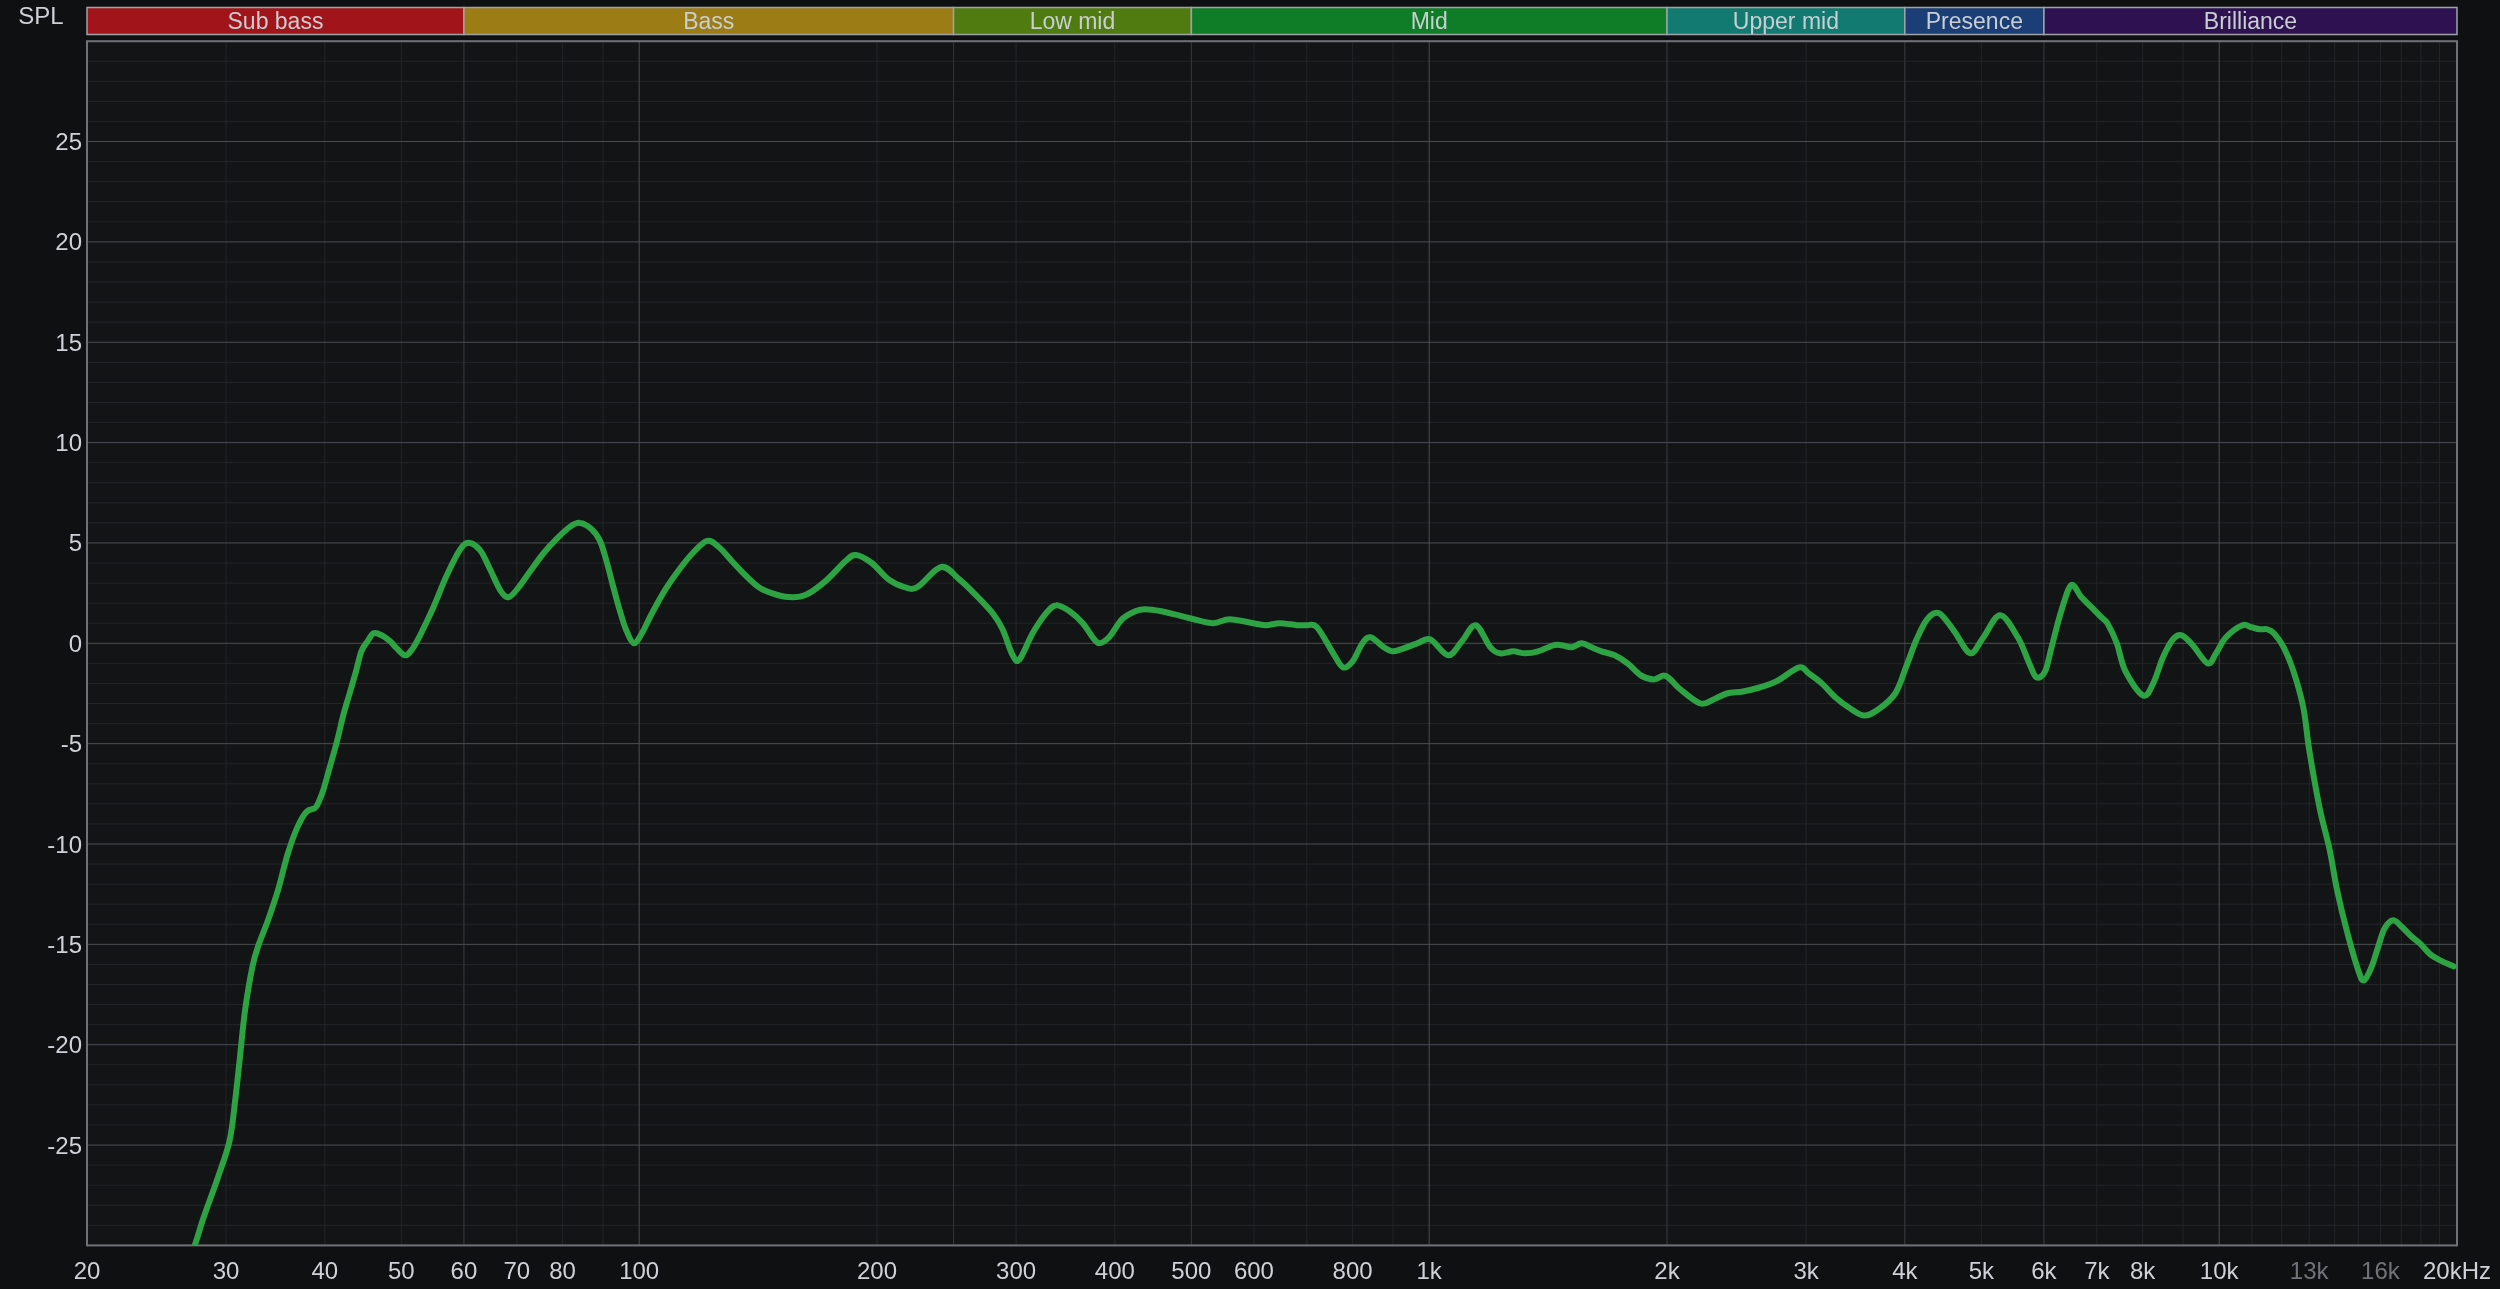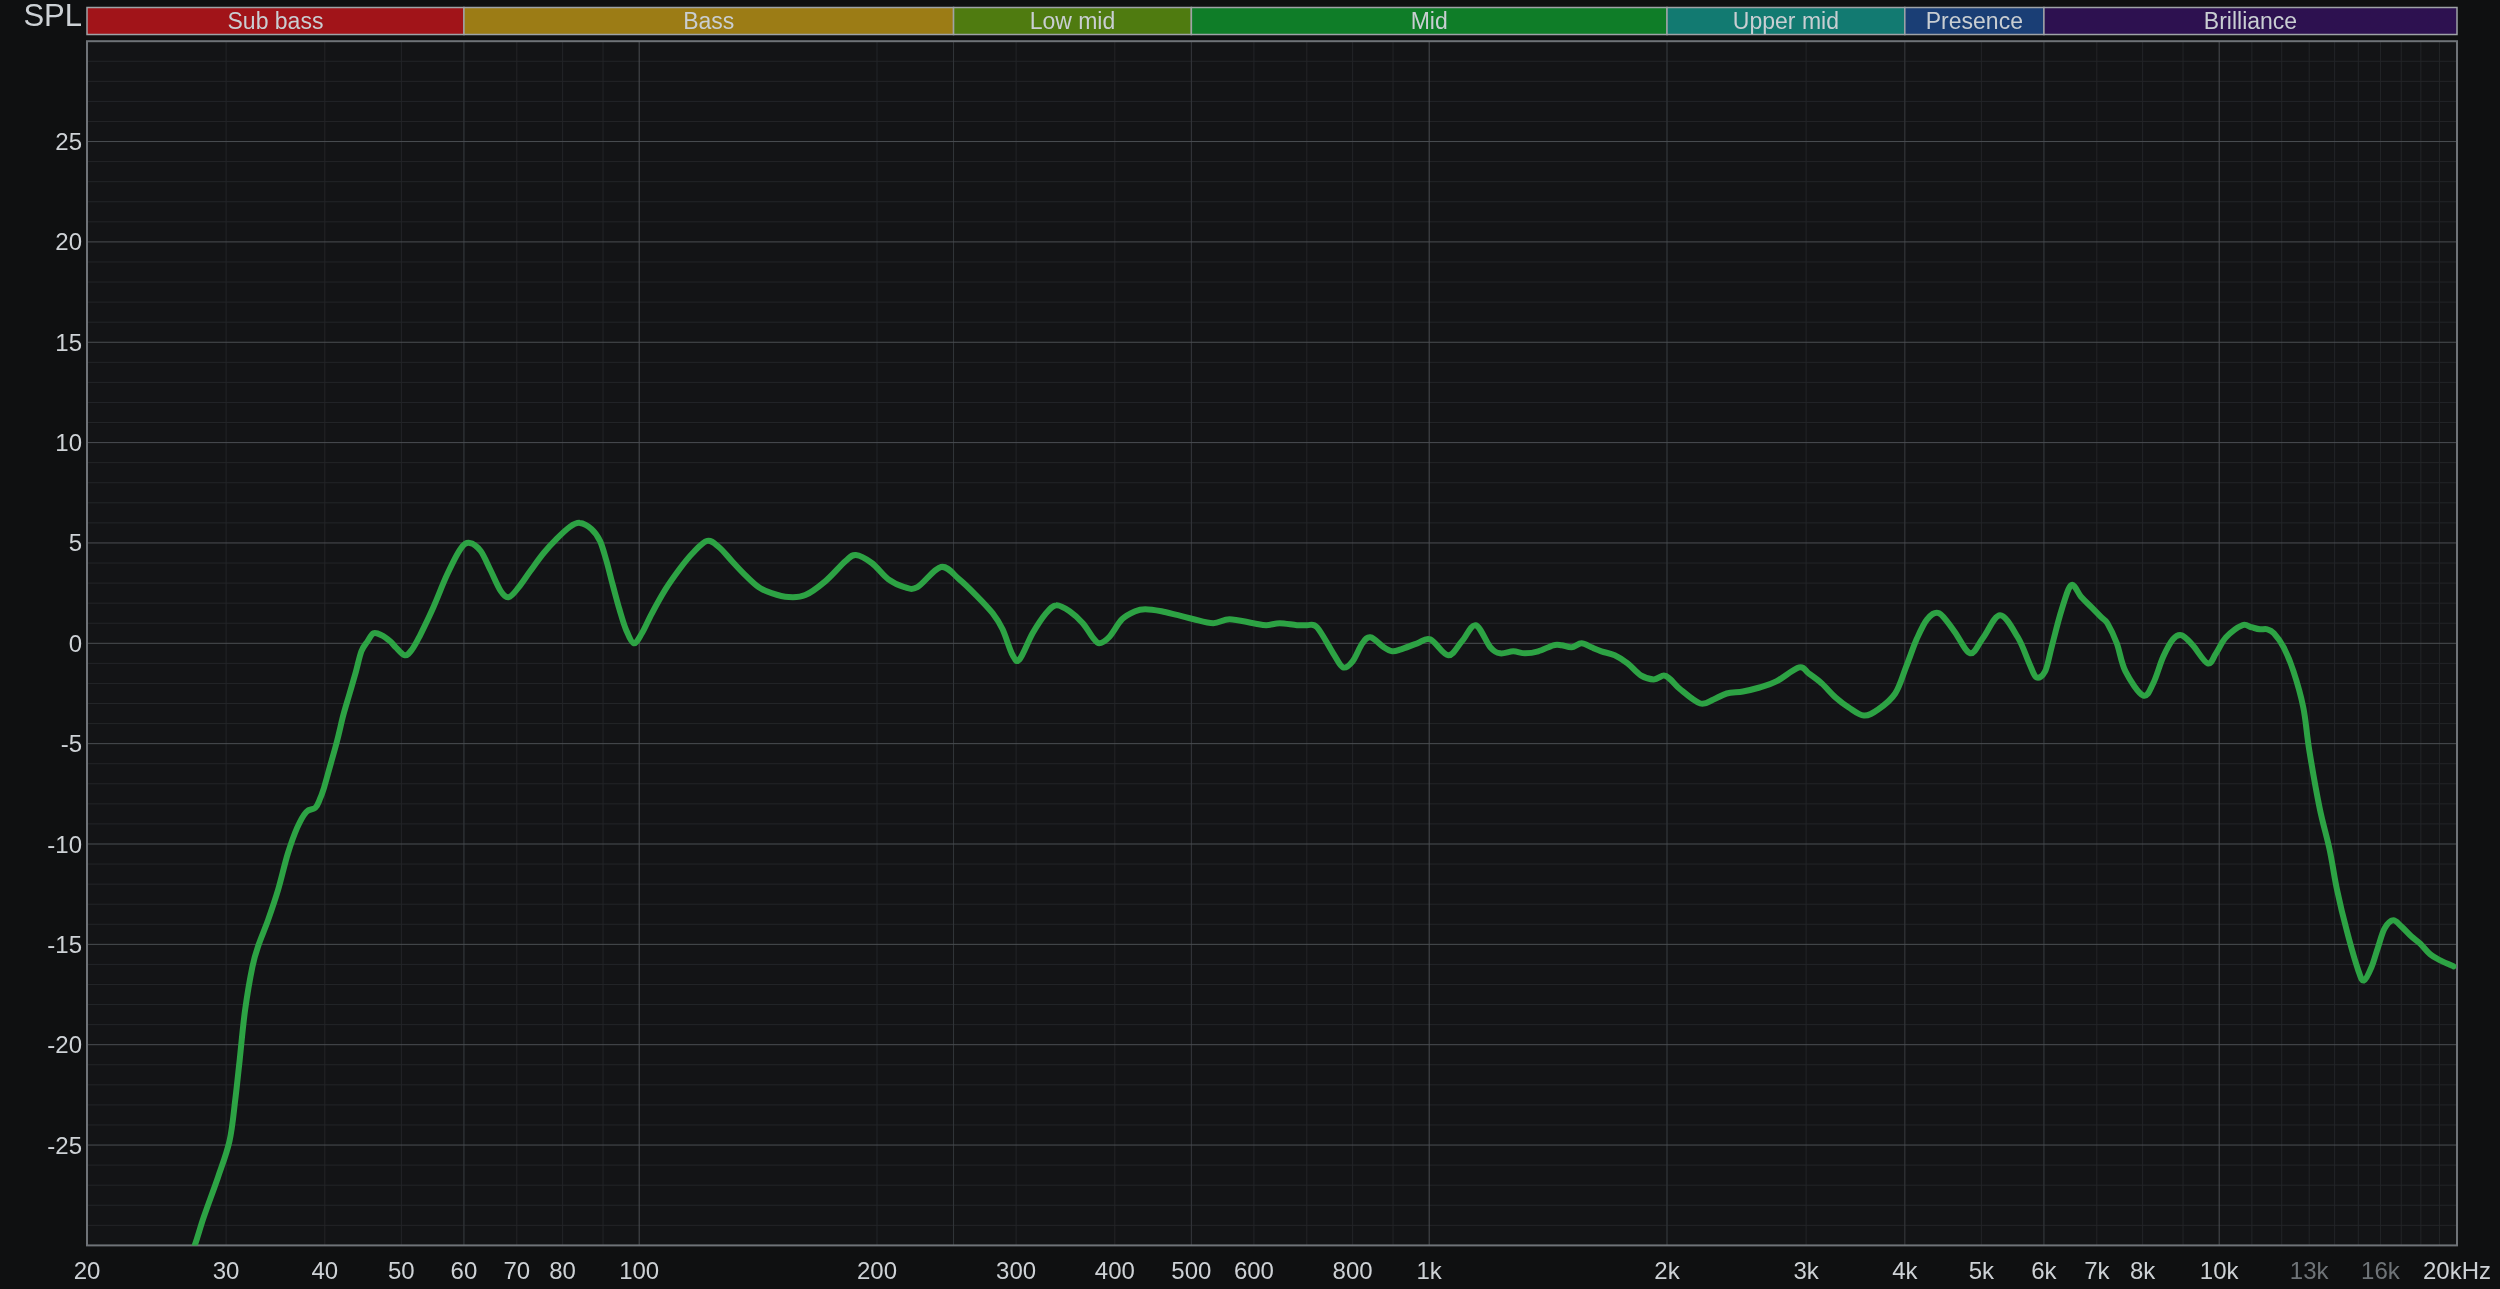--- a/index.html
+++ b/index.html
@@ -5,22 +5,22 @@
   html,body{margin:0;padding:0;background:#0f1011;}
   .app{
     position:relative;
     width:2500px;height:1289px;
     background:#0f1011;
     font-family:"Liberation Sans", sans-serif;
     overflow:hidden;
   }
   .spl-title{
     position:absolute;top:3px;left:0;width:82px;
-    text-align:right;
-    font-size:31px;line-height:26px;
+    text-align:center;
+    font-size:24px;line-height:26px;
     color:#cdd1d5;
     user-select:none;
   }
   svg.chart{position:absolute;left:0;top:0;}
   text{font-family:"Liberation Sans", sans-serif;}
 </style>
 </head>
 <body>
 
 <div class="app">

